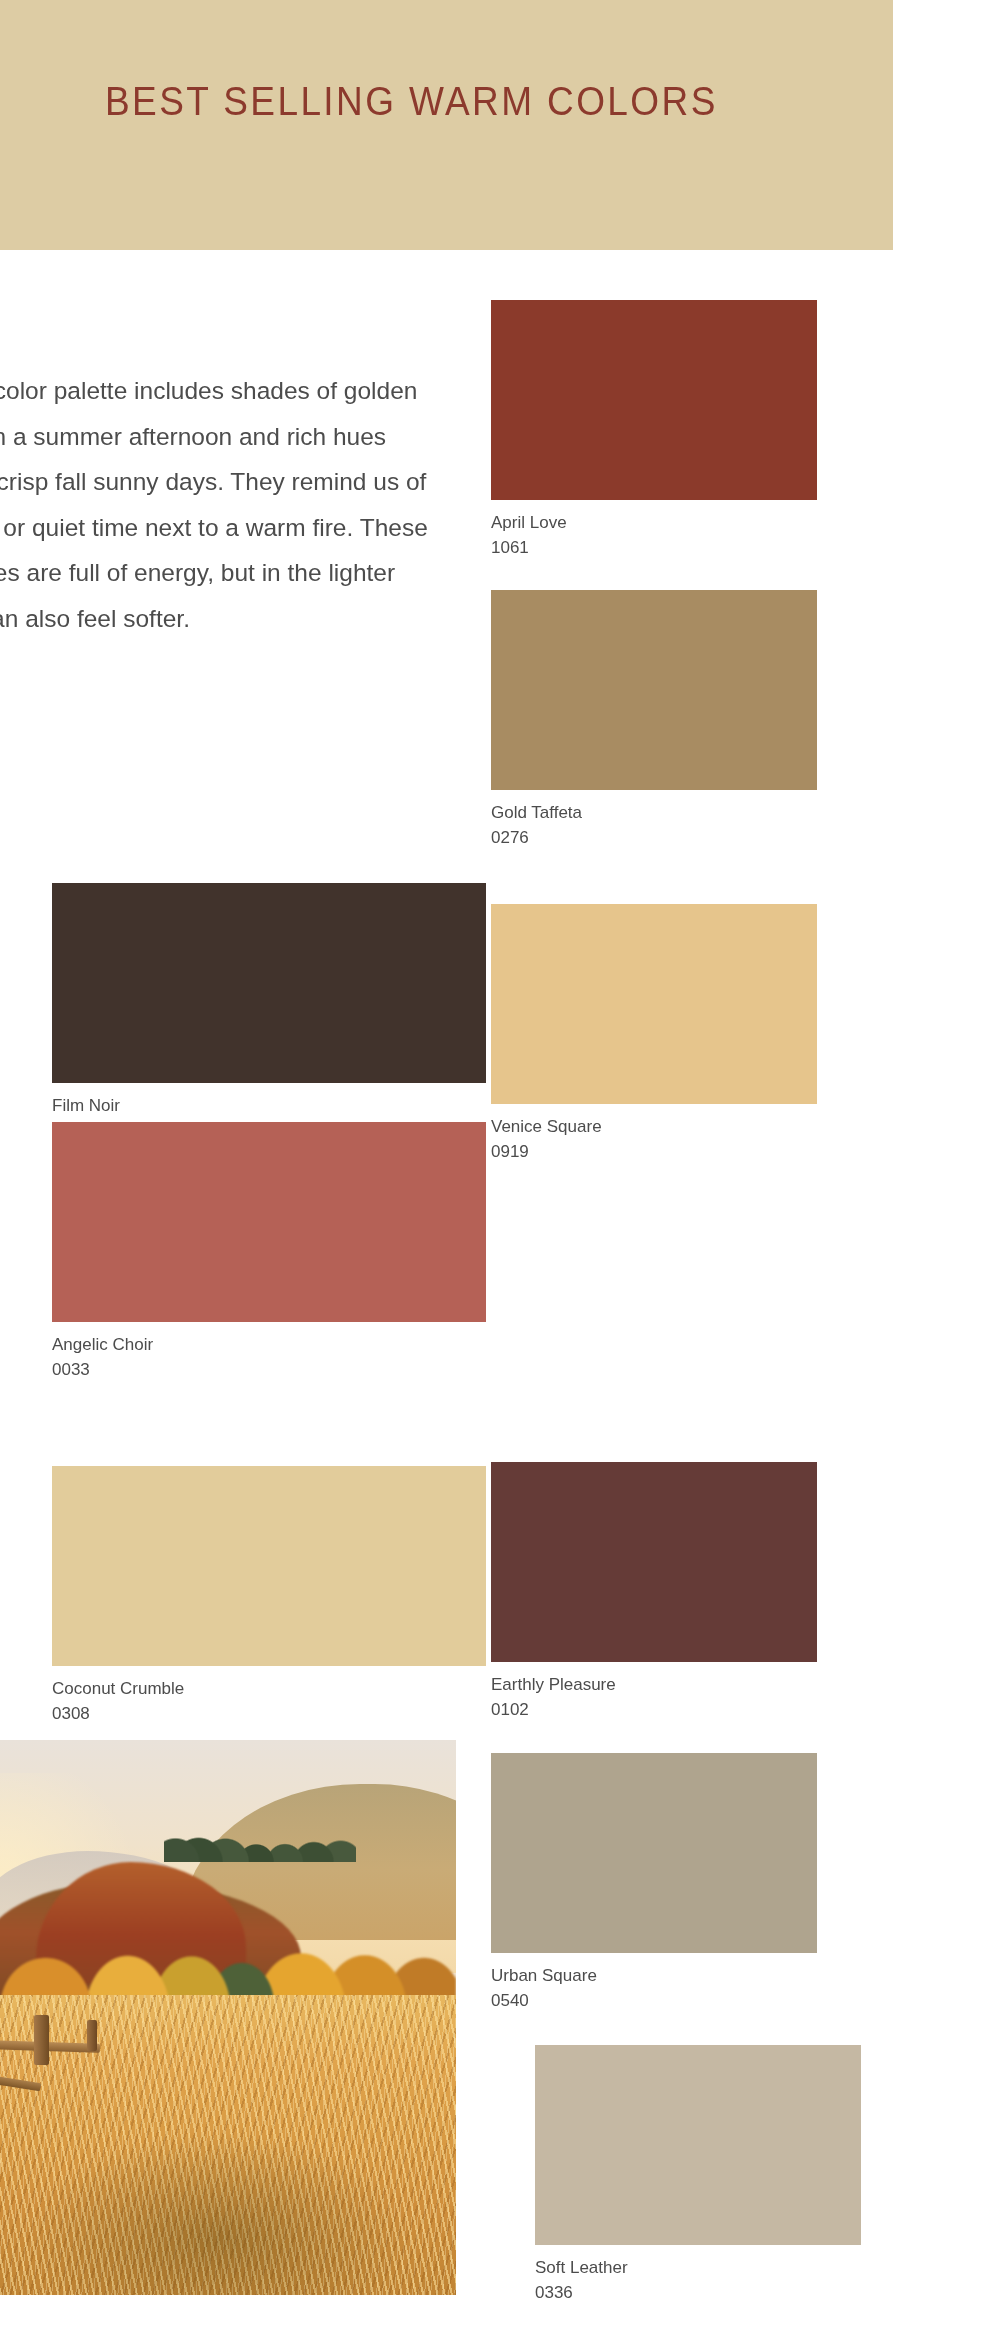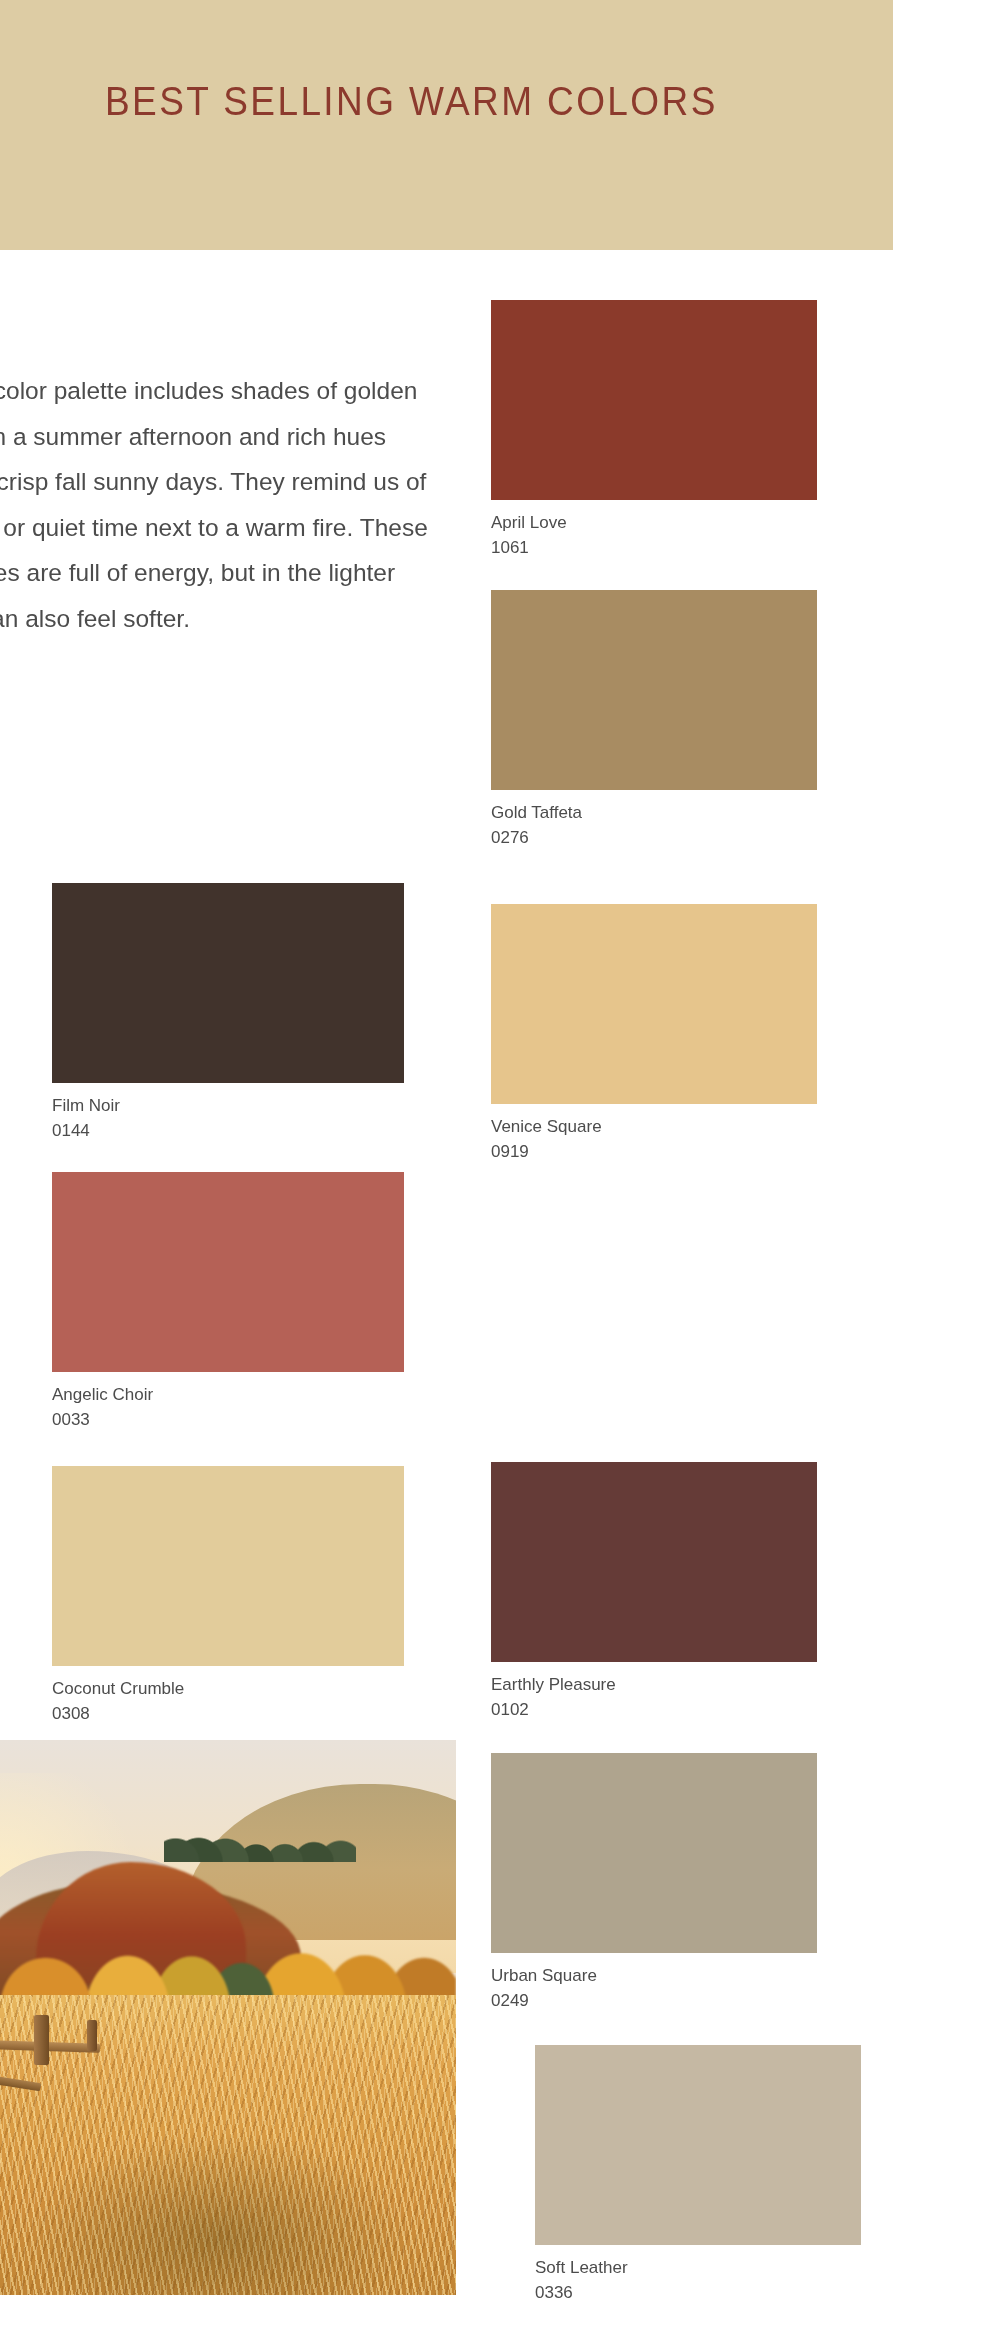--- a/index.html
+++ b/index.html
@@ -77,21 +77,21 @@
     font-weight: 400;
   }
   .swatch-code {
     font-size: 17px;
     line-height: 25px;
     color: #4c4c4c;
     font-weight: 400;
   }
 
   
-  .col-left  { left: 52px;  width: 352px; }
+  .col-left  { left: 52px;  width: 434px; }
   
   .col-right { left: 491px; width: 326px; }
 
   
   #autumn-photo {
     position: absolute;
     left: 0;
     top: 1740px;
     width: 456px;
     height: 555px;
@@ -221,36 +221,36 @@
 
 <div class="swatch-card col-right" style="top:1462px;">
   <div class="swatch-chip" style="background: rgb(101, 59, 55);"></div>
   <div class="swatch-name">Earthly Pleasure</div>
   <div class="swatch-code">0102</div>
 </div>
 
 <div class="swatch-card col-right" style="top:1753px;">
   <div class="swatch-chip" style="background: rgb(175, 164, 142);"></div>
   <div class="swatch-name">Urban Square</div>
-  <div class="swatch-code">0249</div>
+  <div class="swatch-code">0540</div>
 </div>
 
 <div class="swatch-card col-right" style="top:2045px;padding-left:44px;">
   <div class="swatch-chip" style="background: rgb(197, 184, 163);"></div>
   <div class="swatch-name">Soft Leather</div>
   <div class="swatch-code">0336</div>
 </div>
 
 <div class="swatch-card col-left" style="top:883px;">
   <div class="swatch-chip" style="background: rgb(65, 51, 44);"></div>
   <div class="swatch-name">Film Noir</div>
   <div class="swatch-code">0144</div>
 </div>
 
-<div class="swatch-card col-left" style="top:1172px;">
+<div class="swatch-card col-left" style="top:1122px;">
   <div class="swatch-chip" style="background: rgb(181, 97, 86);"></div>
   <div class="swatch-name">Angelic Choir</div>
   <div class="swatch-code">0033</div>
 </div>
 
 <div class="swatch-card col-left" style="top:1466px;">
   <div class="swatch-chip" style="background: rgb(226, 204, 155);"></div>
   <div class="swatch-name">Coconut Crumble</div>
   <div class="swatch-code">0308</div>
 </div>

